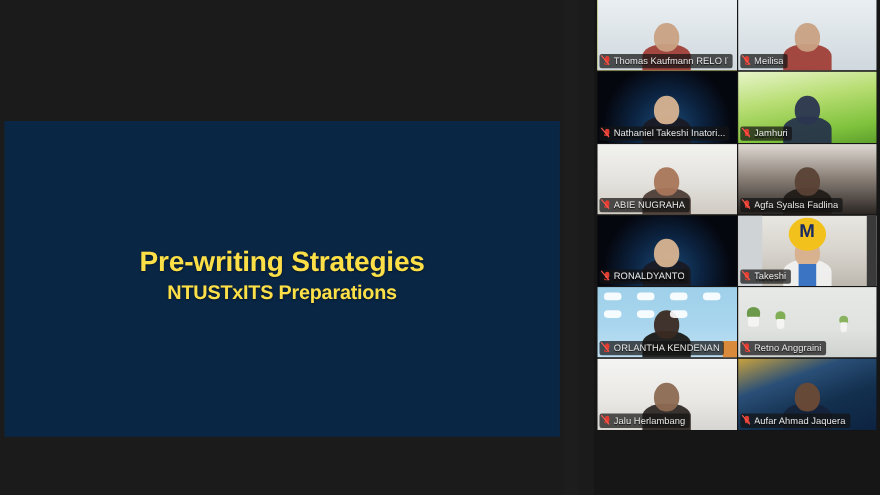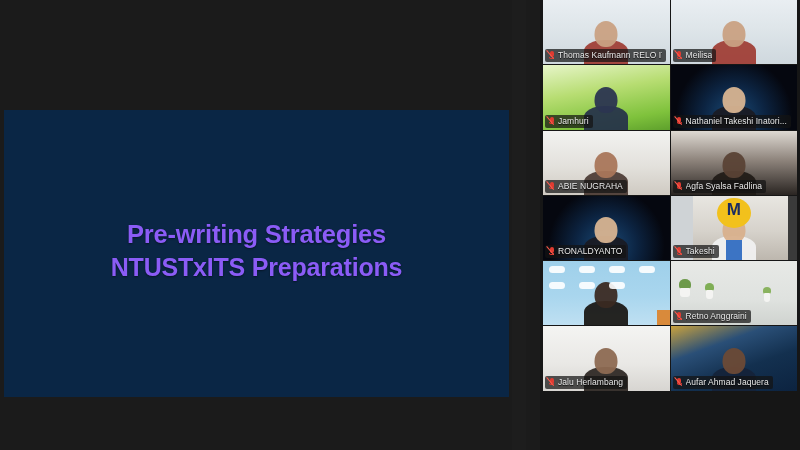--- a/index.html
+++ b/index.html
@@ -15,32 +15,32 @@
     position:absolute; left:0; top:0; width:530px; height:450px;
     background:#1b1b1b; overflow:hidden;
   }
   #slide{
     position:absolute; left:4px; top:110px; width:505px; height:287px;
     background:#0a2645;
     display:flex; align-items:center; justify-content:center;
   }
   #slide-text{
     text-align:center;
-    color:#8b5cf6;
+    color:#fde047;
     font-weight:bold;
     font-size:25.5px;
     line-height:1.30;
     letter-spacing:-0.2px;
     text-shadow:0 1px 2px rgba(0,0,0,.45);
     padding-bottom:6px;
   }
   #slide-text .ln{ display:block; white-space:nowrap; }
   #slide-text .ln1{ font-size:25.5px; }
   #slide-text .ln2{ font-size:25.5px; }
-  #slide-text .ln3{ font-size:25px; }
+  #slide-text .ln3{ font-size:18px; }
 
   
   #scroll-track{
     position:absolute; left:512px; top:0; width:14px; height:450px;
     background:#1d1d1d;
   }
 
   
   #filmstrip{
     position:absolute; left:540px; top:0; width:260px; height:450px;
@@ -157,43 +157,43 @@
       <div class="plate">
         <span class="mic">
           <span class="cap"></span>
           <span class="stand"></span>
           <span class="slash"></span>
         </span>
         <span class="nm">Meilisa</span>
       </div>
     </div>
     <div class="tile">
+      <div class="bg" style="background: radial-gradient(circle at 50% 78%, rgb(26, 74, 119) 0%, rgb(12, 36, 66) 38%, rgb(5, 7, 15) 72%);"></div>
+      <div class="body" style="width: 44px; height: 24px; bottom: 0px; background: rgb(26, 26, 34); opacity: 0.92;"></div>
+      <div class="head" style="width: 23px; height: 26px; bottom: 17px; background: rgb(216, 180, 145); opacity: 0.95;"></div>
+      <div class="plate">
+        <span class="mic">
+          <span class="cap"></span>
+          <span class="stand"></span>
+          <span class="slash"></span>
+        </span>
+        <span class="nm">Nathaniel Takeshi Inatori...</span>
+      </div>
+    </div>
+    <div class="tile">
       <div class="bg" style="background: linear-gradient(170deg, rgb(231, 245, 201) 0%, rgb(183, 221, 114) 40%, rgb(127, 194, 60) 78%, rgb(94, 160, 44) 100%);"></div>
       <div class="body" style="width: 44px; height: 24px; bottom: 0px; background: rgb(36, 48, 74); opacity: 0.92;"></div>
       <div class="head" style="width: 23px; height: 26px; bottom: 17px; background: rgb(43, 53, 80); opacity: 0.95;"></div>
       <div class="plate">
         <span class="mic">
           <span class="cap"></span>
           <span class="stand"></span>
           <span class="slash"></span>
         </span>
         <span class="nm">Jamhuri</span>
-      </div>
-    </div>
-    <div class="tile">
-      <div class="bg" style="background: radial-gradient(circle at 50% 78%, rgb(26, 74, 119) 0%, rgb(12, 36, 66) 38%, rgb(5, 7, 15) 72%);"></div>
-      <div class="body" style="width: 44px; height: 24px; bottom: 0px; background: rgb(26, 26, 34); opacity: 0.92;"></div>
-      <div class="head" style="width: 23px; height: 26px; bottom: 17px; background: rgb(216, 180, 145); opacity: 0.95;"></div>
-      <div class="plate">
-        <span class="mic">
-          <span class="cap"></span>
-          <span class="stand"></span>
-          <span class="slash"></span>
-        </span>
-        <span class="nm">Nathaniel Takeshi Inatori...</span>
       </div>
     </div>
     <div class="tile">
       <div class="bg" style="background: linear-gradient(rgb(242, 242, 240) 0%, rgb(227, 225, 220) 55%, rgb(207, 202, 194) 100%);"></div>
       <div class="body" style="width: 44px; height: 24px; bottom: 0px; background: rgb(74, 58, 51); opacity: 0.92;"></div>
       <div class="head" style="width: 23px; height: 26px; bottom: 17px; background: rgb(169, 118, 90); opacity: 0.95;"></div>
       <div class="plate">
         <span class="mic">
           <span class="cap"></span>
           <span class="stand"></span>
@@ -251,20 +251,28 @@
       <div class="body" style="width: 44px; height: 24px; bottom: 0px; background: rgb(23, 19, 16); opacity: 0.92;"></div>
       <div class="head" style="width: 23px; height: 26px; bottom: 17px; background: rgb(58, 42, 34); opacity: 0.95;"></div>
       <div style="position: absolute; left: 6px; top: 5px; width: 16px; height: 7px; background: rgb(255, 255, 255); border-radius: 8px; opacity: 0.9;"></div>
       <div style="position: absolute; left: 36px; top: 5px; width: 16px; height: 7px; background: rgb(255, 255, 255); border-radius: 8px; opacity: 0.9;"></div>
       <div style="position: absolute; left: 66px; top: 5px; width: 16px; height: 7px; background: rgb(255, 255, 255); border-radius: 8px; opacity: 0.9;"></div>
       <div style="position: absolute; left: 96px; top: 5px; width: 16px; height: 7px; background: rgb(255, 255, 255); border-radius: 8px; opacity: 0.9;"></div>
       <div style="position: absolute; left: 6px; top: 21px; width: 16px; height: 7px; background: rgb(255, 255, 255); border-radius: 8px; opacity: 0.9;"></div>
       <div style="position: absolute; left: 36px; top: 21px; width: 16px; height: 7px; background: rgb(255, 255, 255); border-radius: 8px; opacity: 0.9;"></div>
       <div style="position: absolute; left: 66px; top: 21px; width: 16px; height: 7px; background: rgb(255, 255, 255); border-radius: 8px; opacity: 0.9;"></div>
       <div class="edge-orange"></div>
+      <div class="plate">
+        <span class="mic">
+          <span class="cap"></span>
+          <span class="stand"></span>
+          <span class="slash"></span>
+        </span>
+        <span class="nm">ORLANTHA KENDENAN</span>
+      </div>
     </div>
     <div class="tile">
       <div class="bg" style="background: linear-gradient(rgb(231, 233, 230) 0%, rgb(223, 226, 223) 60%, rgb(207, 211, 207) 100%);"></div>
       <div style="position: absolute; left: 8px; top: 18px; width: 12px; height: 10px; border-radius: 50% 50% 30% 30%; background: rgb(109, 154, 74);"></div>
       <div style="position: absolute; left: 9px; top: 27px; width: 10px; height: 9px; background: rgb(244, 244, 242); border-radius: 1px 1px 3px 3px;"></div>
       <div style="position: absolute; left: 34px; top: 22px; width: 9px; height: 8px; border-radius: 50% 50% 30% 30%; background: rgb(127, 174, 85);"></div>
       <div style="position: absolute; left: 35px; top: 29px; width: 7px; height: 9px; background: rgb(244, 244, 242); border-radius: 1px 1px 3px 3px;"></div>
       <div style="position: absolute; left: 92px; top: 26px; width: 8px; height: 7px; border-radius: 50% 50% 30% 30%; background: rgb(138, 179, 95);"></div>
       <div style="position: absolute; left: 93px; top: 32px; width: 6px; height: 9px; background: rgb(244, 244, 242); border-radius: 1px 1px 3px 3px;"></div>
       <div class="plate">

